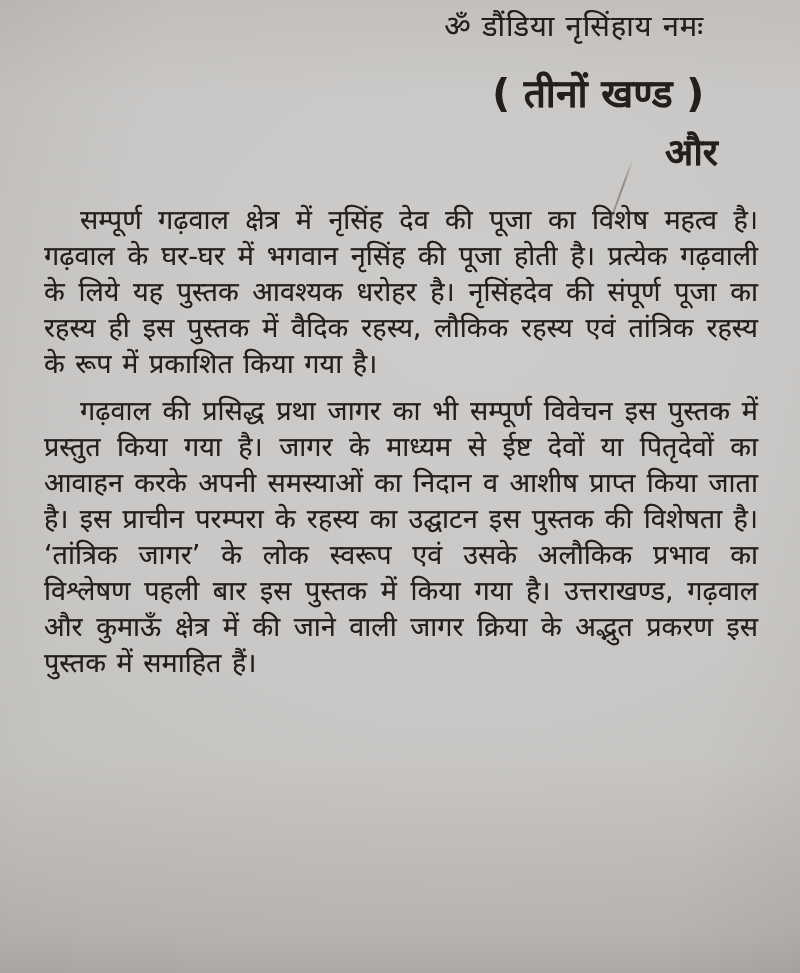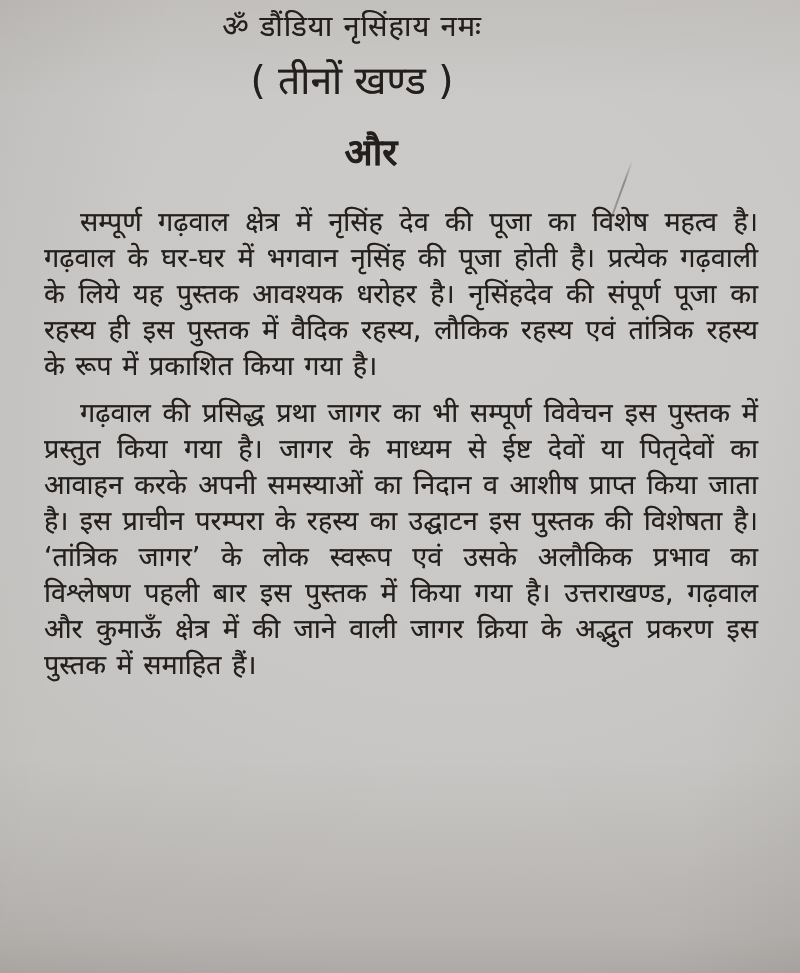--- a/index.html
+++ b/index.html
@@ -25,51 +25,50 @@
     text-rendering: optimizeLegibility;
   }
   .soft-ink {
     color: #221f1d;
     text-shadow: 0 0 0.6px rgba(40,35,30,0.55);
   }
 
   
   .title-block {
     padding-top: 8px;
-    text-align: center;
+    text-align: right;
   }
   .invocation {
     font-size: 29px;
     font-weight: 500;
     line-height: 1.25;
     padding-right: 96px;
     letter-spacing: 1px;
   }
   .book-title {
     margin: 14px 0 0 0;
     font-size: 51px;
     font-weight: 700;
     line-height: 1.12;
     padding-right: 50px;
     letter-spacing: 1px;
   }
   .volumes-note {
-    margin-top: 16px;
+    margin-top: 29px;
     font-size: 39px;
-    font-weight: 400;
+    font-weight: 700;
     line-height: 1.1;
     padding-right: 96px;
   }
   .conjunction {
-    margin-top: 32px;
+    margin-top: 17px;
     font-size: 37px;
     font-weight: 700;
     line-height: 1.1;
-    padding-right: 58px;
-    font-family: Liberation Mono, monospace;
+    padding-right: 82px;
   }
   .subtitle-title {
     margin: 14px 0 0 0;
     font-size: 51px;
     font-weight: 700;
     line-height: 1.12;
     padding-right: 36px;
     letter-spacing: 1px;
   }
 

